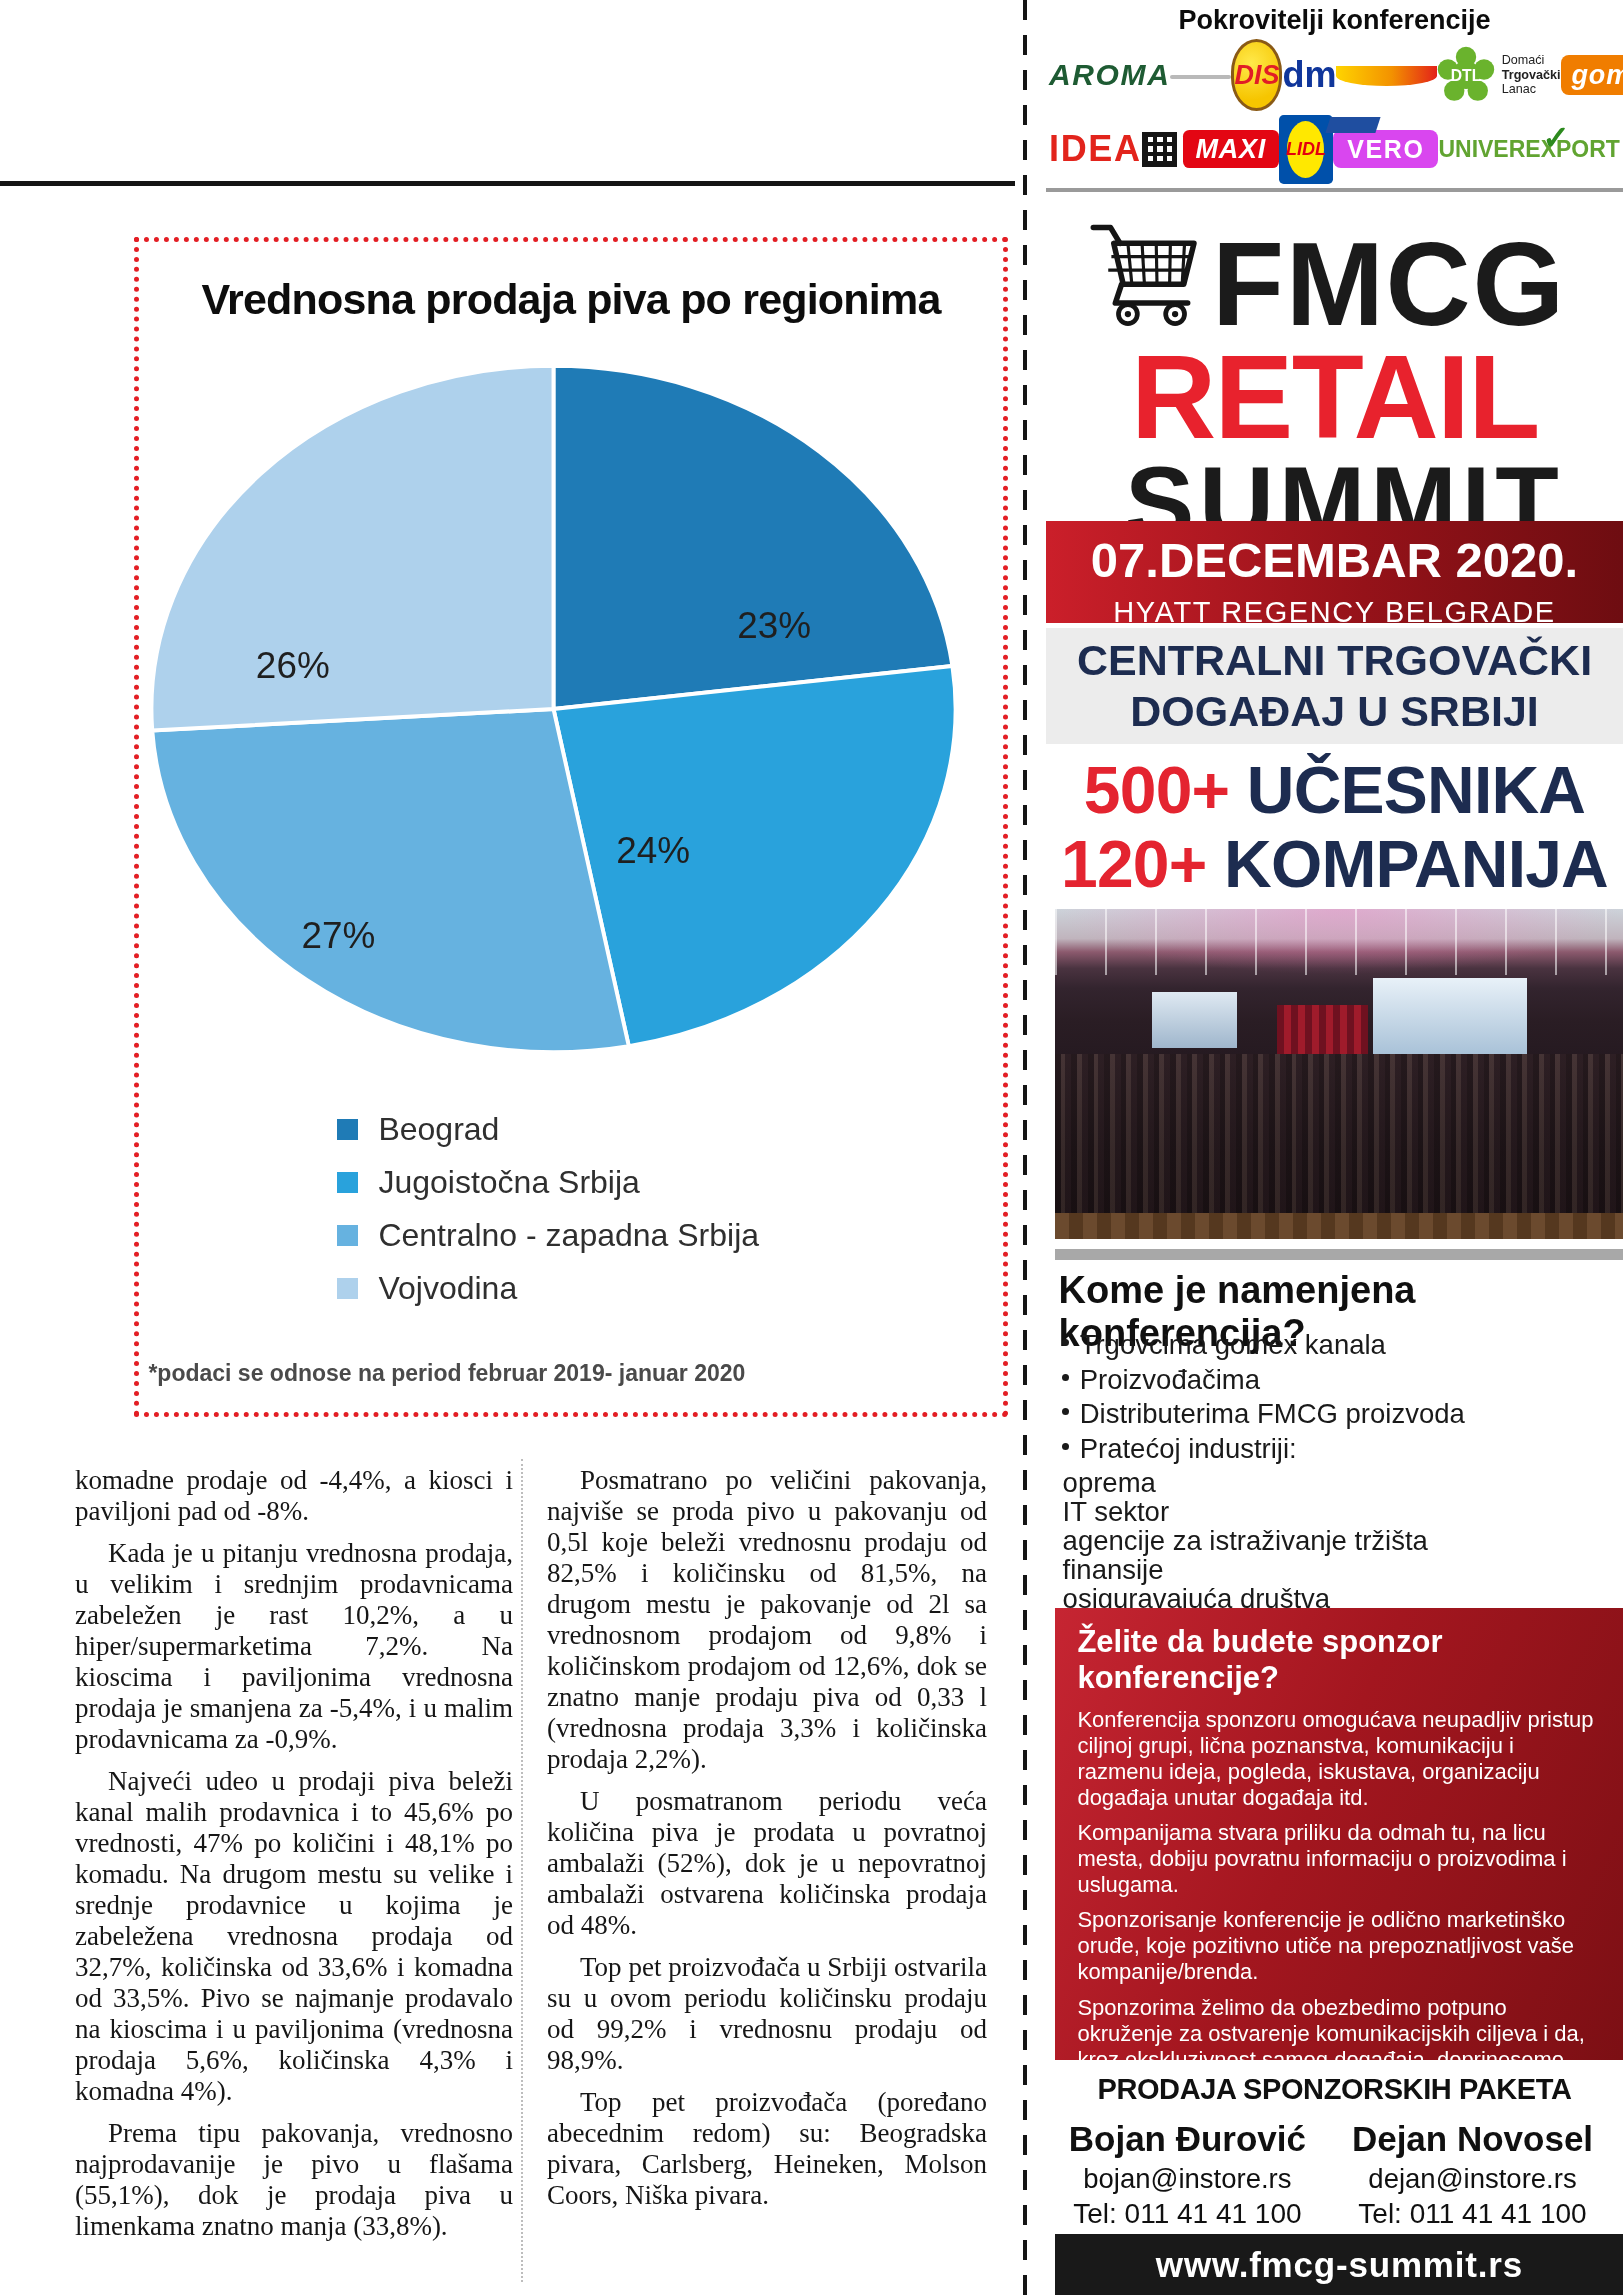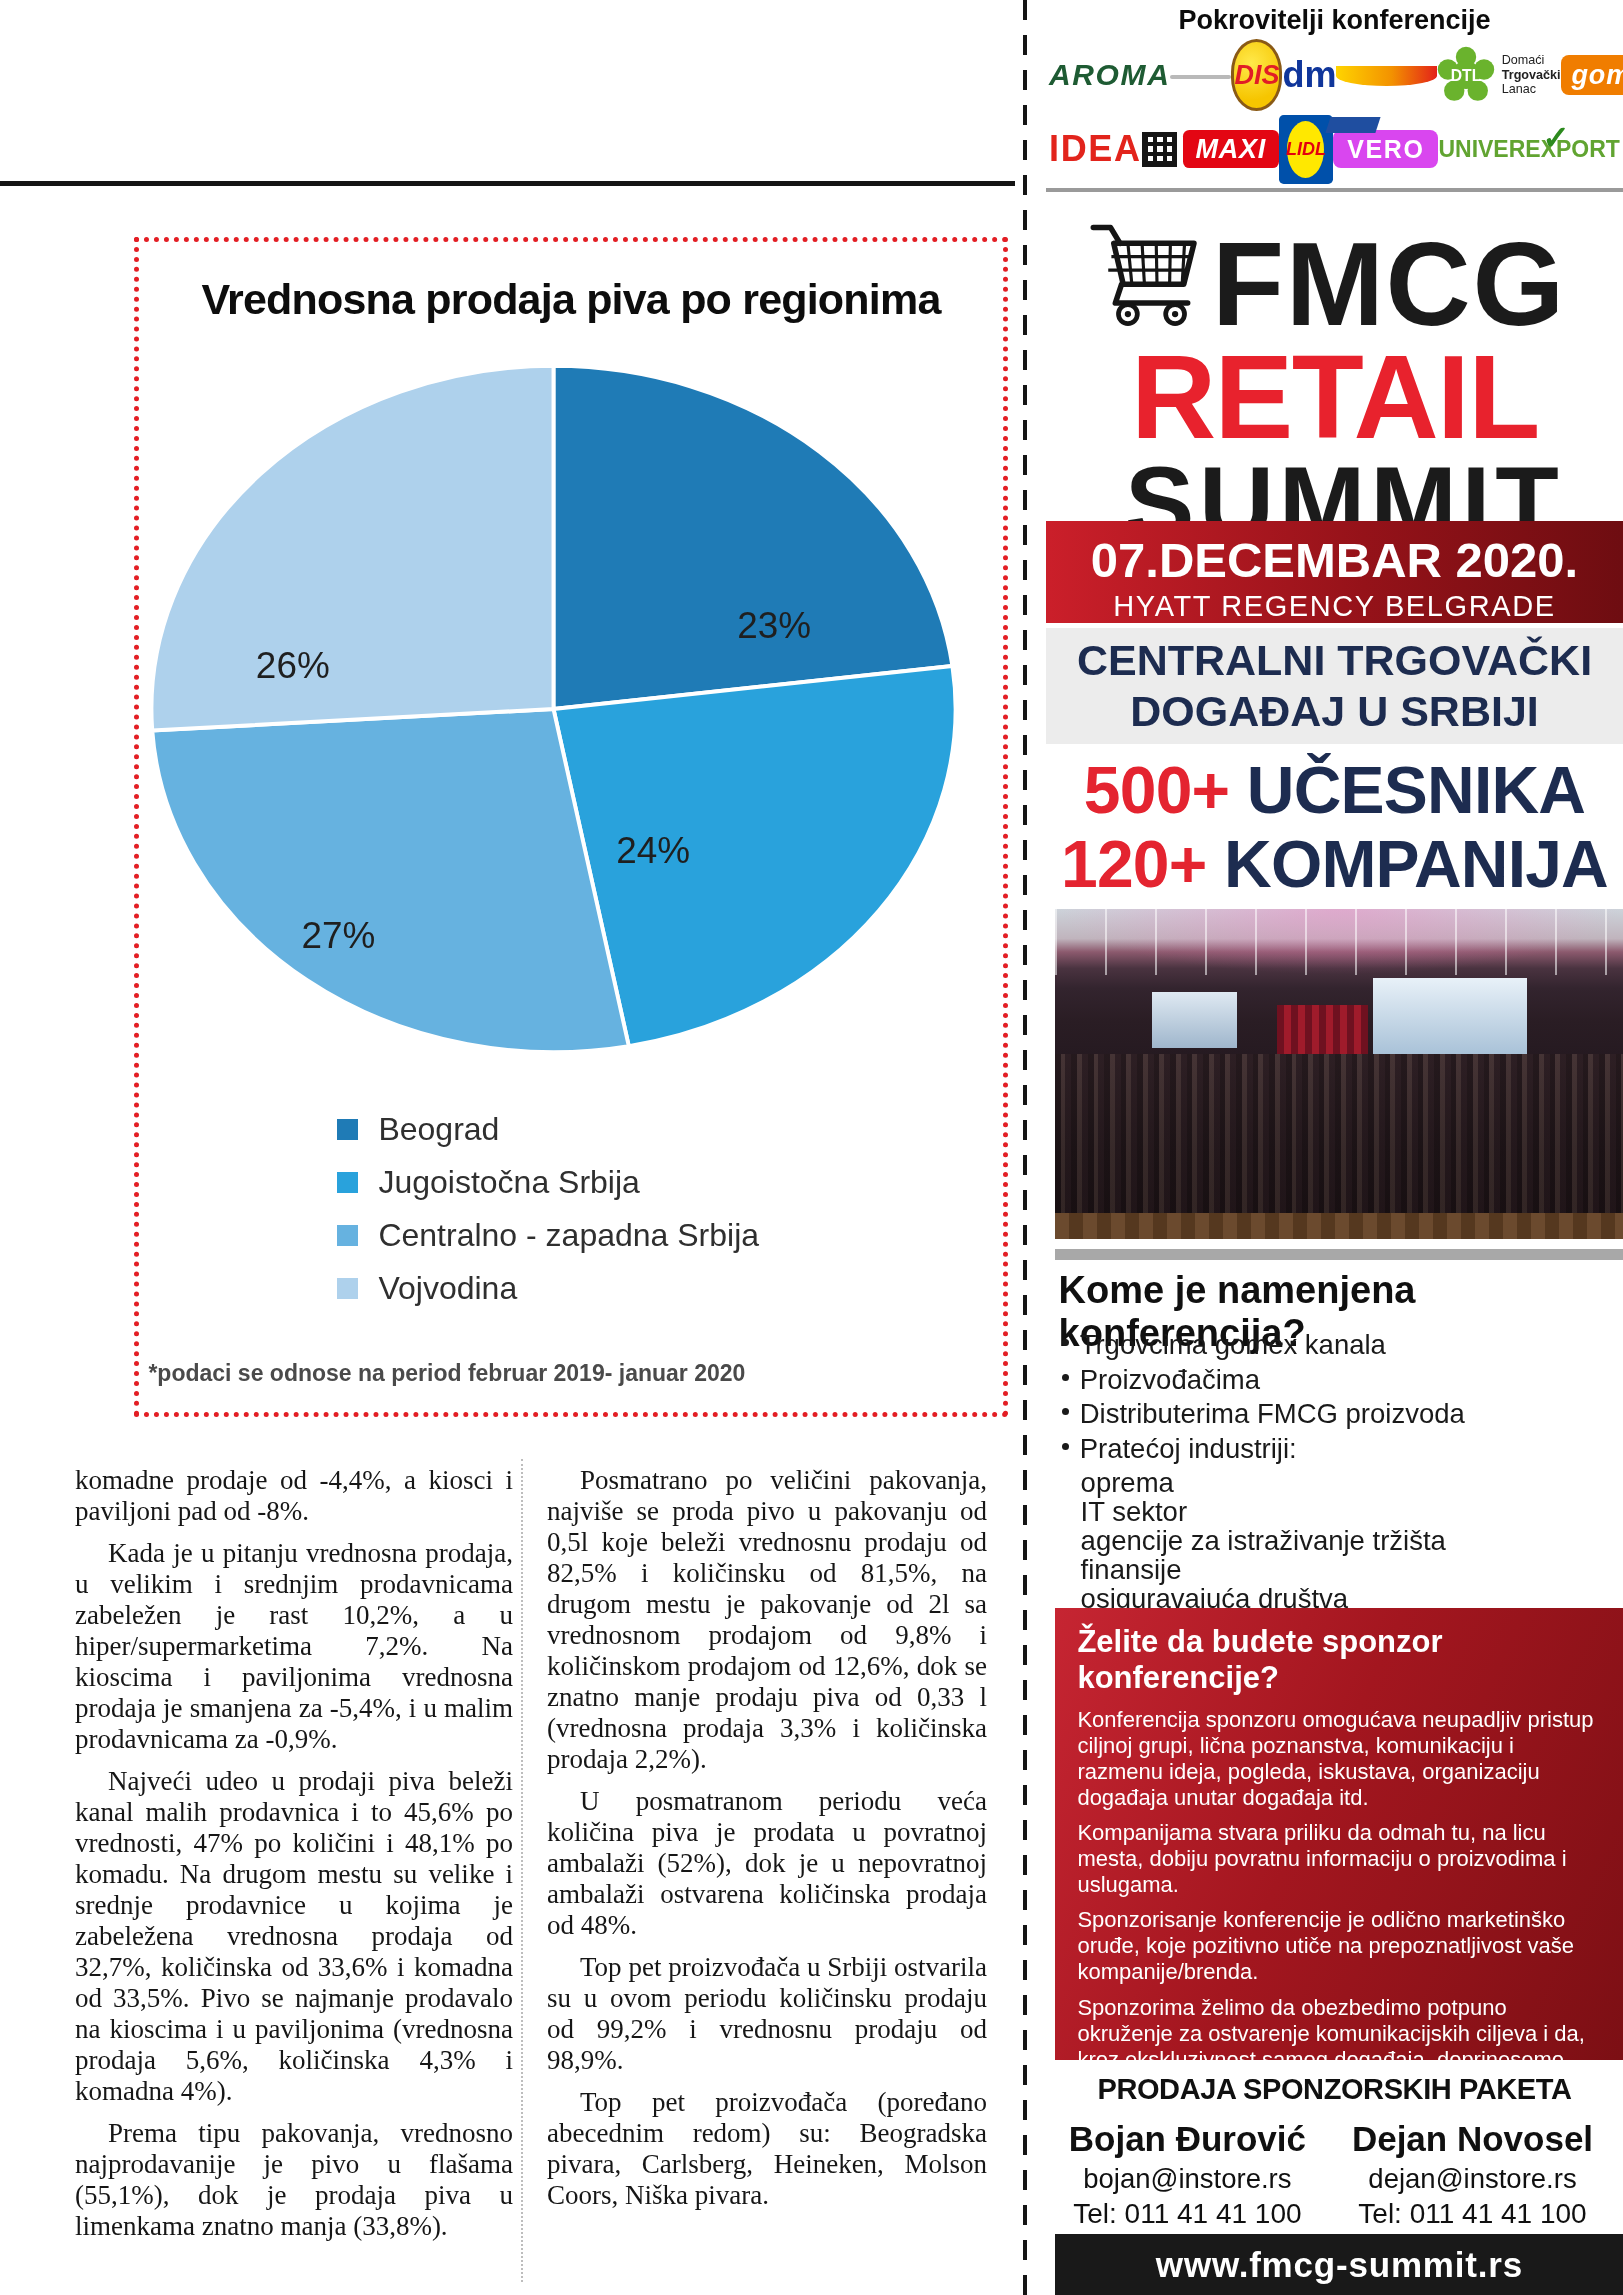--- a/index.html
+++ b/index.html
@@ -74,21 +74,21 @@
 
   .cart-icon{position:absolute;left:41px;top:218px;}
   .summit-line{position:absolute;line-height:1;font-weight:800;}
   .l-fmcg{left:166px;top:225px;font-size:118px;letter-spacing:1.6px;color:#1b1b1b;}
   .l-retail{left:85px;top:338px;font-size:118px;letter-spacing:-1.6px;color:#e8222d;}
   .l-summit{left:79px;top:451px;font-size:104px;letter-spacing:4.7px;color:#1b1b1b;}
 
   .date-banner{position:absolute;top:521px;left:0;width:577px;height:102px;text-align:center;
                background:linear-gradient(90deg,#cb1f2a,#951219 55%,#6e0d11);color:#fff;}
   .date-line{font-size:49px;font-weight:800;margin-top:11px;letter-spacing:0px;}
-  .venue-line{font-size:29px;font-weight:400;letter-spacing:1.6px;margin-top:2px;}
+  .venue-line{font-size:29px;font-weight:400;letter-spacing:1.6px;margin-top:8px;}
 
   .tagline-box{position:absolute;top:628px;left:0;width:577px;height:116px;background:#ececec;
                display:flex;flex-direction:column;justify-content:center;text-align:center;}
   .tagline-box div{font-size:43px;font-weight:800;color:#1d2c50;line-height:1.18;}
 
   .stats{position:absolute;top:754px;left:0;width:577px;text-align:center;}
   .stat-line{font-size:66px;font-weight:800;line-height:1.12;letter-spacing:-0.8px;}
   .stat-num{color:#e42430;}
   .stat-word{color:#1d2c50;}
 
@@ -106,21 +106,21 @@
                 linear-gradient(180deg,#3a2a30,#241a1e 60%,#1c1316);}
   .photo .floor{position:absolute;left:0;right:0;bottom:0;height:8%;
      background:repeating-linear-gradient(90deg,#6b4a2e 0 14px,#55381f 14px 28px);}
 
   .gray-bar{position:absolute;top:1249px;left:9.4px;width:568px;height:11px;background:#a8a8a8;}
 
   .aud-heading{position:absolute;top:1269px;left:12.6px;width:558px;font-size:38px;font-weight:800;color:#101010;}
   .aud-list{position:absolute;top:1330px;left:12.6px;width:558px;font-size:27.5px;color:#1a1a1a;}
   .bullet-row{display:flex;align-items:baseline;margin-bottom:5.5px;line-height:29px;}
   .bullet-dot{width:7px;height:7px;border-radius:50%;background:#1a1a1a;margin:0 11px 3.1px 3.1px;flex:0 0 auto;align-self:center;}
-  .sub-item{margin-left:22px;line-height:29px;}
+  .sub-item{margin-left:4px;line-height:29px;}
 
   .red-box{position:absolute;top:1608px;left:9.4px;width:568px;height:452px;box-sizing:border-box;
            padding:15.7px 22px;overflow:hidden;color:#fff;
            background:linear-gradient(115deg,#c62532 0%,#a3161f 45%,#7c0f14 100%);}
   .red-box h3{margin:0 0 11px 0;font-size:31px;font-weight:800;}
   .red-box p{margin:0 0 9.4px 0;font-size:22px;line-height:26px;}
 
   .sales-heading{position:absolute;top:2073px;width:100%;text-align:center;
                  font-size:29px;font-weight:800;letter-spacing:-0.4px;color:#101010;}
   .contact{position:absolute;top:2120px;text-align:center;color:#101010;}

